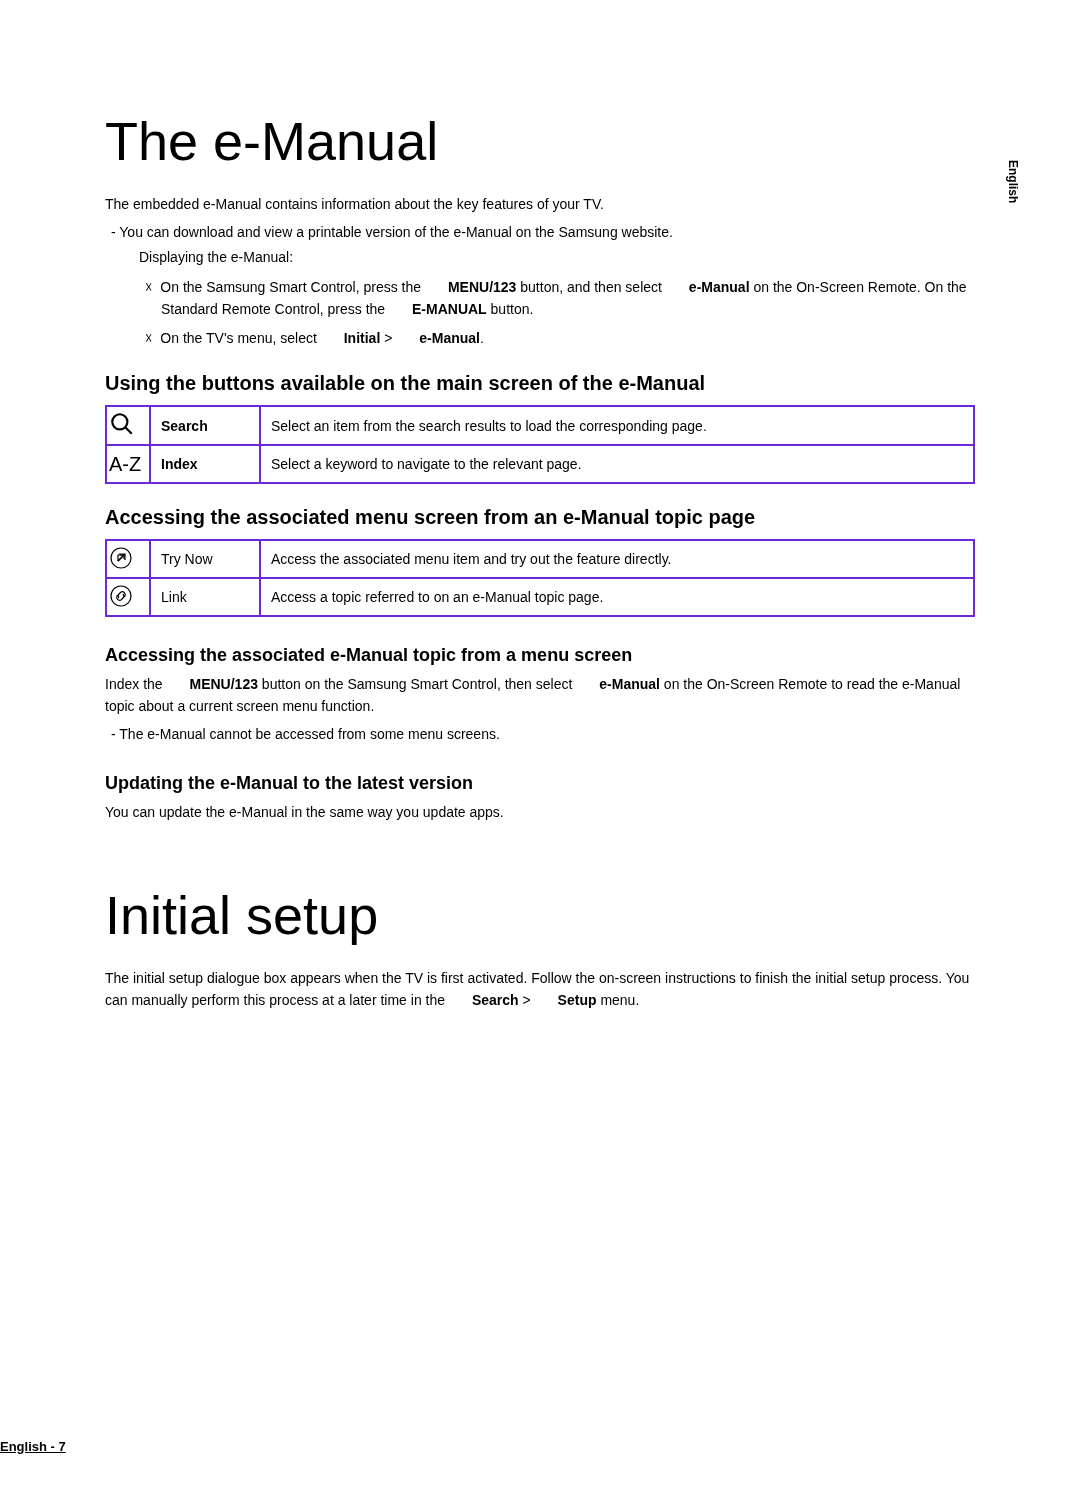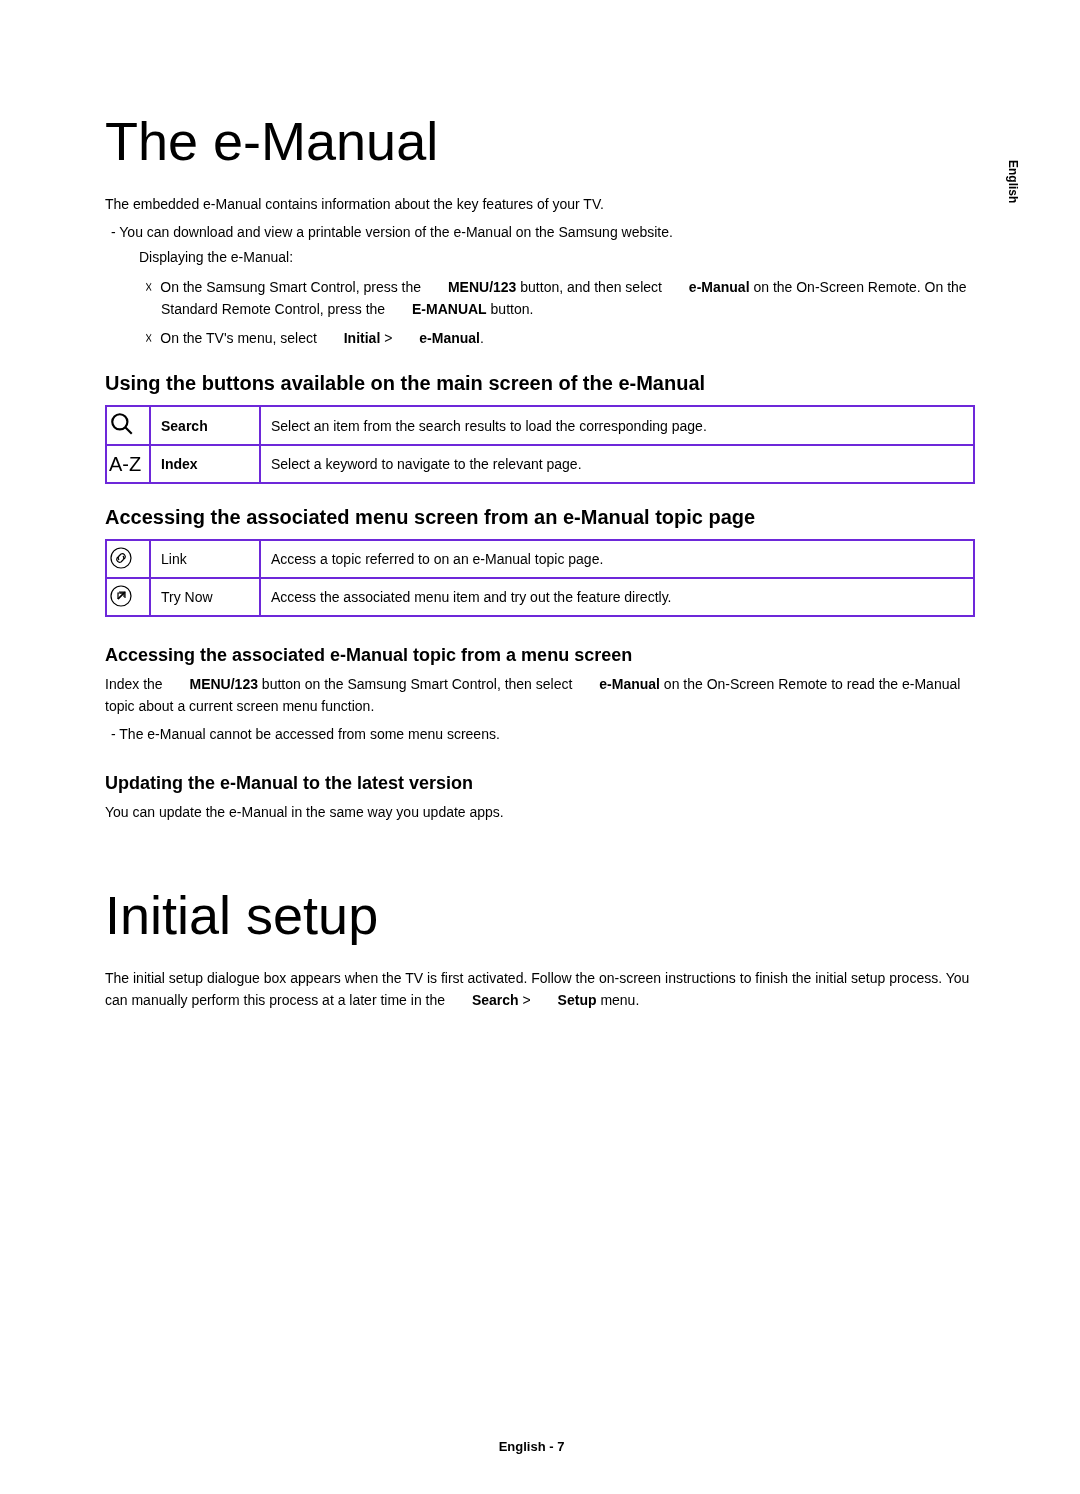--- a/index.html
+++ b/index.html
@@ -65,23 +65,23 @@
     font-size: 14px;
     vertical-align: middle;
   }
   td.icon-cell { width: 44px; text-align: left; padding: 4px 2px; }
   td.label-cell { width: 110px; font-weight: bold; }
   td.label-cell.nobold { font-weight: normal; }
   .footer {
     position: absolute;
     bottom: 40px;
     left: 0; right: 17px;
-    text-align: center;
     font-size: 13px;
     font-weight: bold;
+    text-decoration: underline;
   }
   b { font-weight: bold; margin-left: 23px; }
 </style>
 </head>
 <body>
 
 <div class="side-lang">English</div>
 
 <h1>The e-Manual</h1>
 
@@ -119,40 +119,40 @@
   </table>
 
 <h2>Accessing the associated menu screen from an e-Manual topic page</h2>
 
 <table>
   <tbody>
       <tr>
     <td class="icon-cell">
       <svg width="24" height="24" viewBox="0 0 24 24" fill="none" stroke="#000" stroke-width="1.2">
             <circle cx="12" cy="12" r="10"></circle>
-            <path d="M10 14 a3 3 0 0 1 0-4 l2-2 a3 3 0 0 1 4 4 l-1 1"></path>
-            <path d="M14 10 a3 3 0 0 1 0 4 l-2 2 a3 3 0 0 1-4-4 l1-1"></path>
-          </svg>
-    </td>
-    <td class="label-cell nobold">Link</td>
-    <td>Access a topic referred to on an e-Manual topic page.</td>
-  </tr>
-  <tr>
-    <td class="icon-cell">
-      <svg width="24" height="24" viewBox="0 0 24 24" fill="none" stroke="#000" stroke-width="1.2">
-            <circle cx="12" cy="12" r="10"></circle>
             <path d="M9 15 L9 9 L15 9" fill="none"></path>
             <path d="M9 15 L15 9"></path>
             <path d="M15 9 L15 13 M15 9 L11 9" stroke-width="1.2"></path>
             <polyline points="10,8 16,8 16,14" fill="none"></polyline>
             <line x1="16" y1="8" x2="9" y2="15"></line>
           </svg>
     </td>
     <td class="label-cell nobold">Try Now</td>
     <td>Access the associated menu item and try out the feature directly.</td>
+  </tr>
+  <tr>
+    <td class="icon-cell">
+      <svg width="24" height="24" viewBox="0 0 24 24" fill="none" stroke="#000" stroke-width="1.2">
+            <circle cx="12" cy="12" r="10"></circle>
+            <path d="M10 14 a3 3 0 0 1 0-4 l2-2 a3 3 0 0 1 4 4 l-1 1"></path>
+            <path d="M14 10 a3 3 0 0 1 0 4 l-2 2 a3 3 0 0 1-4-4 l1-1"></path>
+          </svg>
+    </td>
+    <td class="label-cell nobold">Link</td>
+    <td>Access a topic referred to on an e-Manual topic page.</td>
   </tr>
 </tbody>
   </table>
 
 <h3>Accessing the associated e-Manual topic from a menu screen</h3>
 <p>
   <span>Index the </span><b>MENU/123</b><span> button on the Samsung Smart Control, then select </span><b>e-Manual</b><span> on the On-Screen Remote to read the e-Manual topic about a current screen menu function.</span>
 </p>
 <p class="dash-item" style="margin-top:6px;">The e-Manual cannot be accessed from some menu screens.</p>
 

